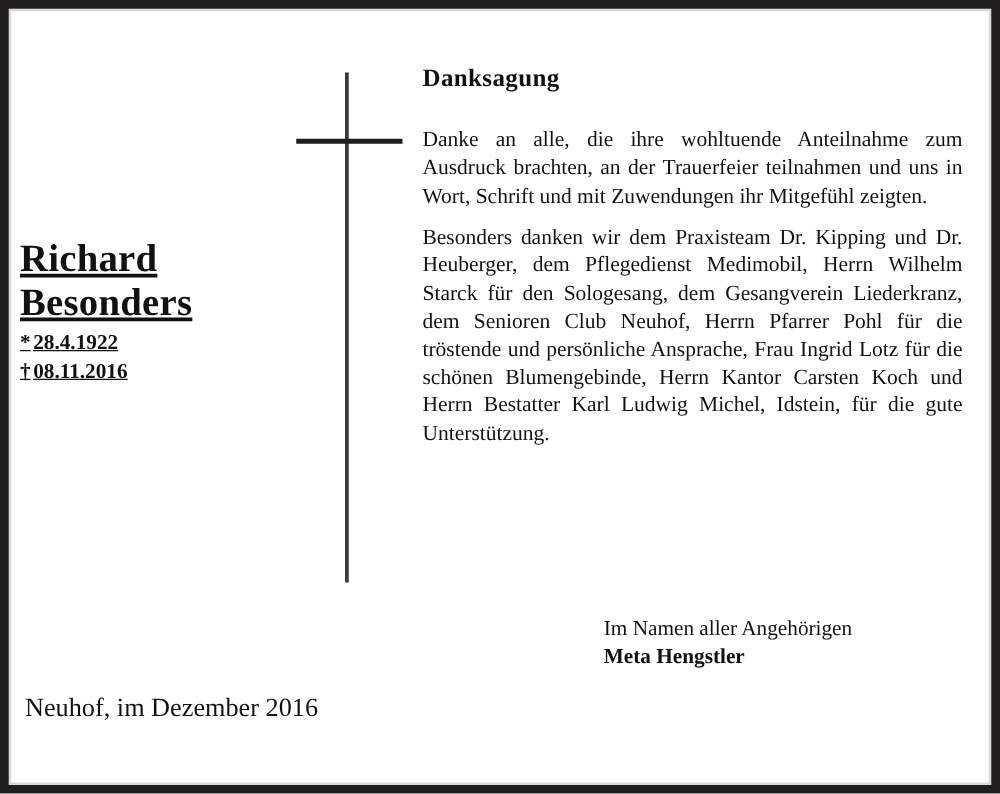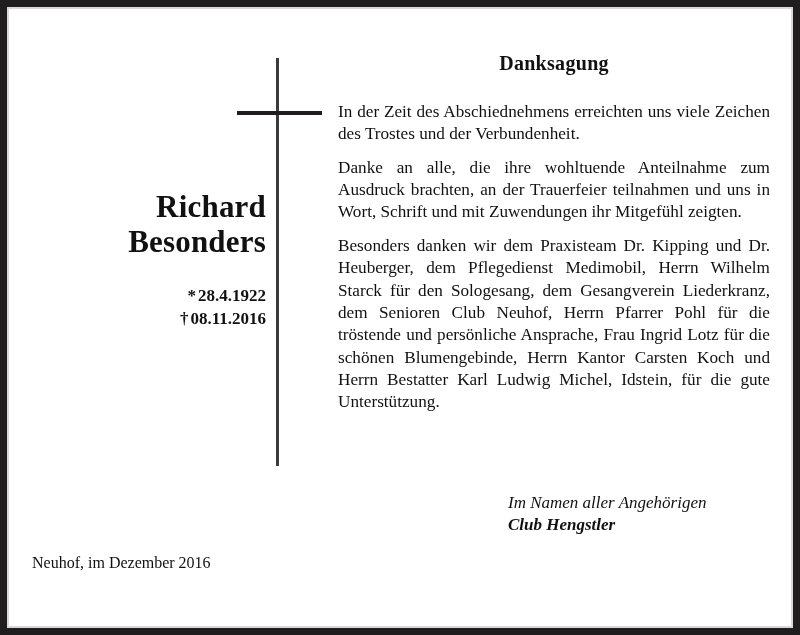--- a/index.html
+++ b/index.html
@@ -61,80 +61,79 @@
     height: 4px;
     background: #201d1e;
   }
 
   
   .left-col {
     position: absolute;
     left: 16px;
     top: 190px;
     width: 250px;
-    text-align: right;
+    text-align: left;
+    text-decoration: underline;
   }
   .deceased-name {
     font-size: 31px;
     font-weight: bold;
     line-height: 1.12;
     letter-spacing: 0.2px;
   }
   .deceased-dates {
-    margin-top: 26px;
+    margin-top: 4px;
     font-size: 17px;
     font-weight: bold;
     line-height: 1.35;
   }
   .date-line {
     white-space: nowrap;
   }
   .date-symbol {
     margin-right: 2px;
   }
   .place-date {
     position: absolute;
-    left: 32px;
+    left: 20px;
     top: 554px;
-    font-size: 16px;
+    font-size: 21px;
     white-space: nowrap;
   }
 
   
   .right-col {
     position: absolute;
     left: 338px;
     top: 52px;
     width: 432px;
   }
   .ack-title {
-    text-align: center;
     font-size: 20px;
     font-weight: bold;
     letter-spacing: 0.3px;
     margin-bottom: 26px;
   }
   .ack-paragraphs p {
     margin: 0 0 11px 0;
     font-size: 17.2px;
     line-height: 1.30;
     text-align: justify;
     text-justify: inter-word;
     hyphens: manual;
   }
   .ack-paragraphs p:last-child {
     margin-bottom: 0;
   }
 
   .signature {
     position: absolute;
-    left: 508px;
+    left: 483px;
     top: 492px;
     width: 262px;
-    font-style: italic;
   }
   .signature-intro {
     font-size: 17px;
     line-height: 1.30;
   }
   .signature-name {
     font-size: 17px;
     font-weight: bold;
     line-height: 1.32;
   }
@@ -164,27 +163,26 @@
         <span class="date-symbol">†</span><span>08.11.2016</span>
       </div>
     </div>
   </div>
 
   <div class="place-date">Neuhof, im Dezember 2016</div>
 
   <div class="right-col">
     <div class="ack-title">Danksagung</div>
     <div class="ack-paragraphs">
-      <p>In der Zeit des Abschiednehmens erreichten uns viele Zeichen des Trostes und der Verbundenheit.</p>
       <p>Danke an alle, die ihre wohltuende Anteilnahme zum Ausdruck brachten, an der Trauerfeier teilnahmen und uns in Wort, Schrift und mit Zuwendungen ihr Mitgefühl zeigten.</p>
       <p>Besonders danken wir dem Praxisteam Dr. Kipping und Dr. Heuberger, dem Pflegedienst Medimobil, Herrn Wilhelm Starck für den Sologesang, dem Gesangverein Liederkranz, dem Senioren Club Neuhof, Herrn Pfarrer Pohl für die tröstende und persönliche Ansprache, Frau Ingrid Lotz für die schönen Blumengebinde, Herrn Kantor Carsten Koch und Herrn Bestatter Karl Ludwig Michel, Idstein, für die gute Unterstützung.</p>
     </div>
   </div>
 
   <div class="signature">
     <div class="signature-intro">Im Namen aller Angehörigen</div>
-    <div class="signature-name">Club Hengstler</div>
+    <div class="signature-name">Meta Hengstler</div>
   </div>
 
   <div class="frame-inner"></div>
   <div class="frame-outer"></div>
 
 </div>
 
 </body></html>

